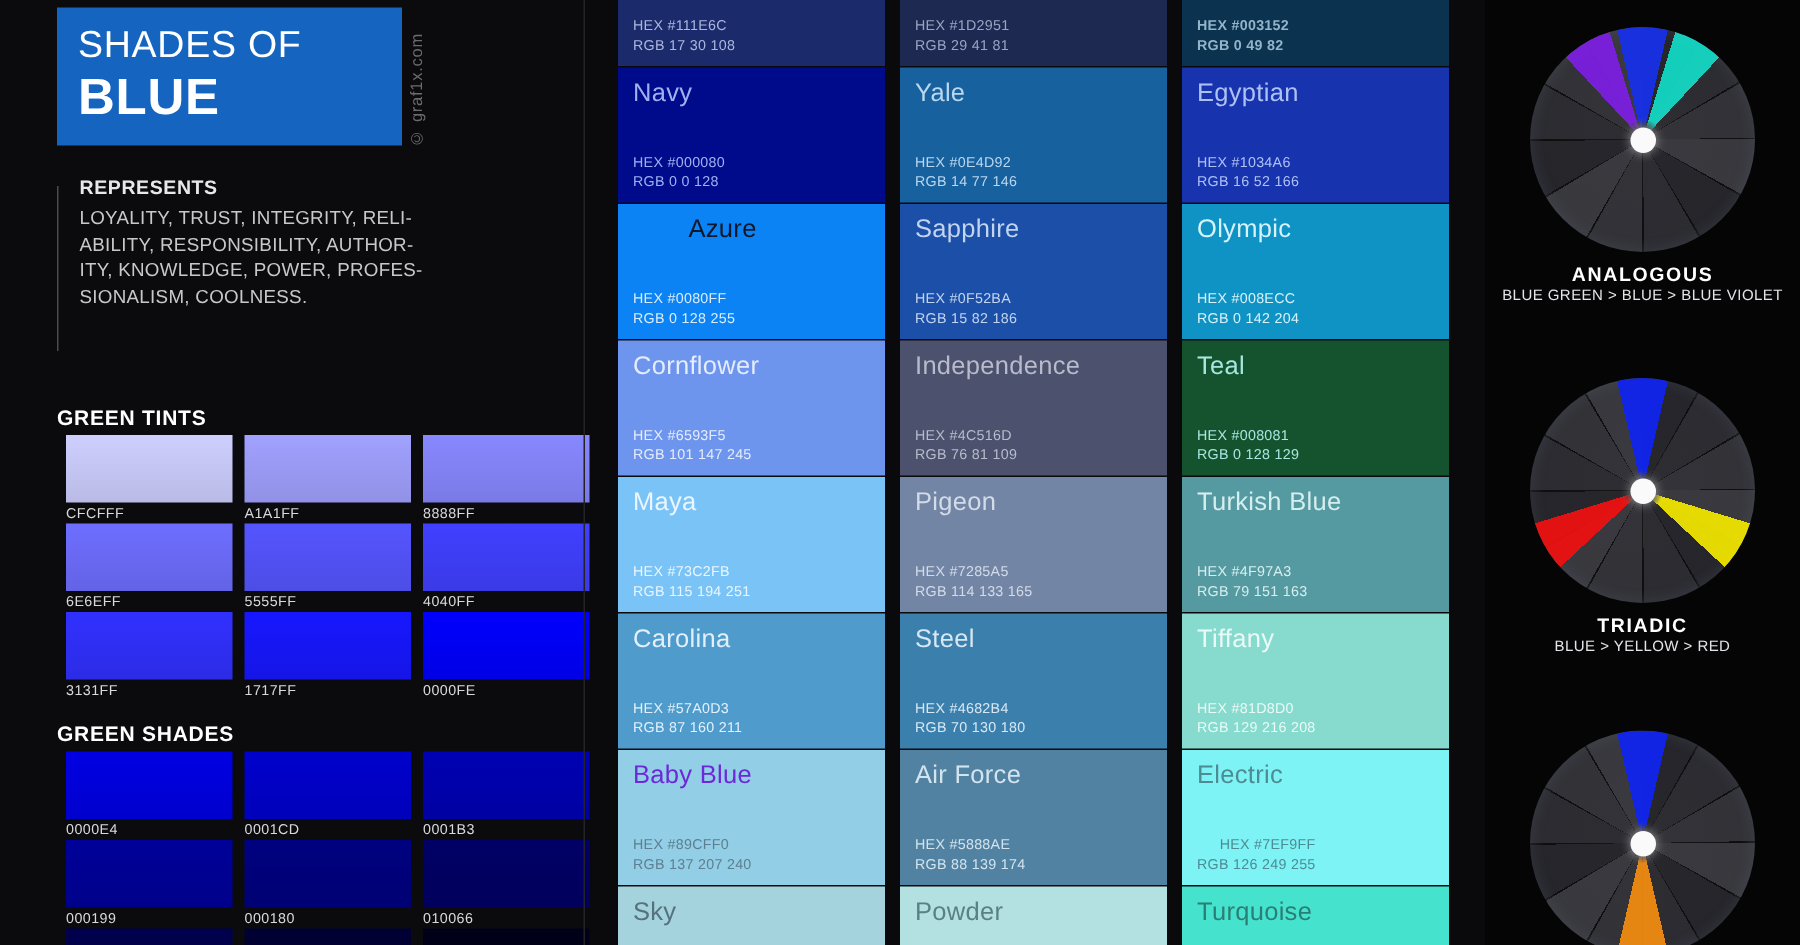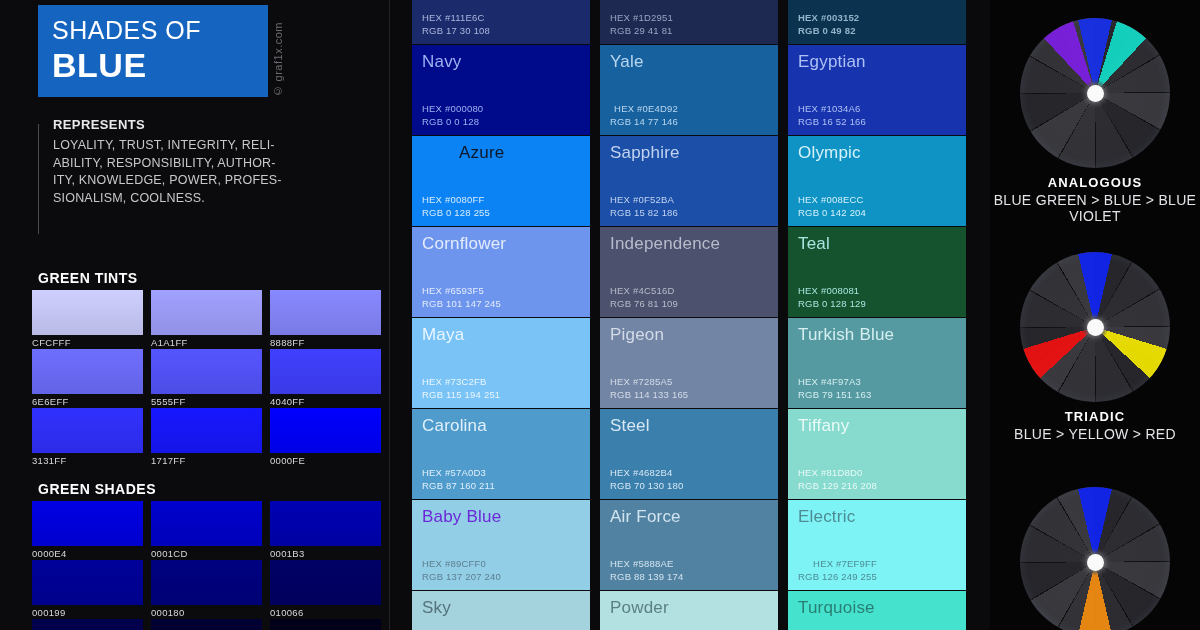--- a/index.html
+++ b/index.html
@@ -28,21 +28,21 @@
     writing-mode:vertical-rl; transform:rotate(180deg);
     white-space:nowrap;
   }
 
   #represents-rule { position:absolute; left:38px; top:124px; width:1px; height:110px; background:#4a4a50; }
   #represents-block { position:absolute; left:53px; top:117px; width:230px; }
   #represents-heading { color:#e8e8ea; font-size:13px; font-weight:700; letter-spacing:.4px; margin-bottom:5px; }
   #represents-body { color:#c8c8cc; font-size:12.5px; line-height:17.5px; letter-spacing:.2px; }
 
   .group-heading { position:absolute; left:38px; color:#ffffff; font-size:14px; font-weight:700; letter-spacing:.5px; }
-  .swatch-grid { position:absolute; left:32px; display:grid; grid-template-columns:repeat(3,111px); column-gap:8px; row-gap:0px; }
+  .swatch-grid { position:absolute; left:44px; display:grid; grid-template-columns:repeat(3,111px); column-gap:8px; row-gap:0px; }
   .mini-cell { width:111px; }
   .mini-chip { width:111px; height:45px; display:block; }
   .mini-hex { color:#d9d9dd; font-size:9.5px; letter-spacing:.3px; line-height:13px; padding-top:1px; }
 
   
   #center-grid {
     position:absolute; left:412px; top:-46px;
     display:grid; grid-template-columns:repeat(3,178px);
     column-gap:10px; row-gap:1px;
   }
@@ -59,21 +59,21 @@
     background:radial-gradient(circle at 50% 50%, #1a1a1a 0%, #101010 62%, #2e2e2e 88%, #6a6a6a 97%, #141414 100%);
     box-shadow:0 0 10px rgba(120,130,160,.18) inset;
   }
   .wheel-seg { position:absolute; left:50%; top:50%; width:50%; height:50%; transform-origin:0 0; }
   .wheel-hub {
     position:absolute; left:50%; top:50%; width:17px; height:17px; margin:-8.5px 0 0 -8.5px;
     border-radius:50%; background:#fafafa; box-shadow:0 0 7px rgba(255,255,255,.55);
   }
   .wheel-caption { text-align:center; margin-top:7px; }
   .wheel-title { color:#ffffff; font-size:13px; font-weight:700; letter-spacing:1.1px; }
-  .wheel-sub { color:#e4e4e8; font-size:14px; letter-spacing:.3px; margin-top:2px; }
+  .wheel-sub { color:#e4e4e8; font-size:10px; letter-spacing:.3px; margin-top:2px; }
 </style>
 </head>
 <body>
 
 <div id="page">
 
   <div id="left-panel">
 
     <div id="title-card">
       <div id="title-line1">SHADES OF</div>
@@ -191,21 +191,21 @@
       </div>
       <div class="big-swatch" style="background: rgb(0, 11, 140);">
         <div class="big-name" style="color: rgb(159, 176, 240);">Navy</div>
         <div class="big-meta" style="color: rgb(159, 176, 240);">
           <div>HEX #000080</div>
           <div>RGB 0 0 128</div>
         </div>
       </div>
       <div class="big-swatch" style="background: rgb(23, 97, 159);">
         <div class="big-name" style="color: rgb(185, 215, 239);">Yale</div>
-        <div class="big-meta" style="color: rgb(185, 215, 239); text-align: right;">
+        <div class="big-meta" style="color: rgb(185, 215, 239);">
           <div>HEX #0E4D92</div>
           <div>RGB 14 77 146</div>
         </div>
       </div>
       <div class="big-swatch" style="background: rgb(24, 51, 174);">
         <div class="big-name" style="color: rgb(174, 193, 245);">Egyptian</div>
         <div class="big-meta" style="color: rgb(174, 193, 245);">
           <div>HEX #1034A6</div>
           <div>RGB 16 52 166</div>
         </div>

